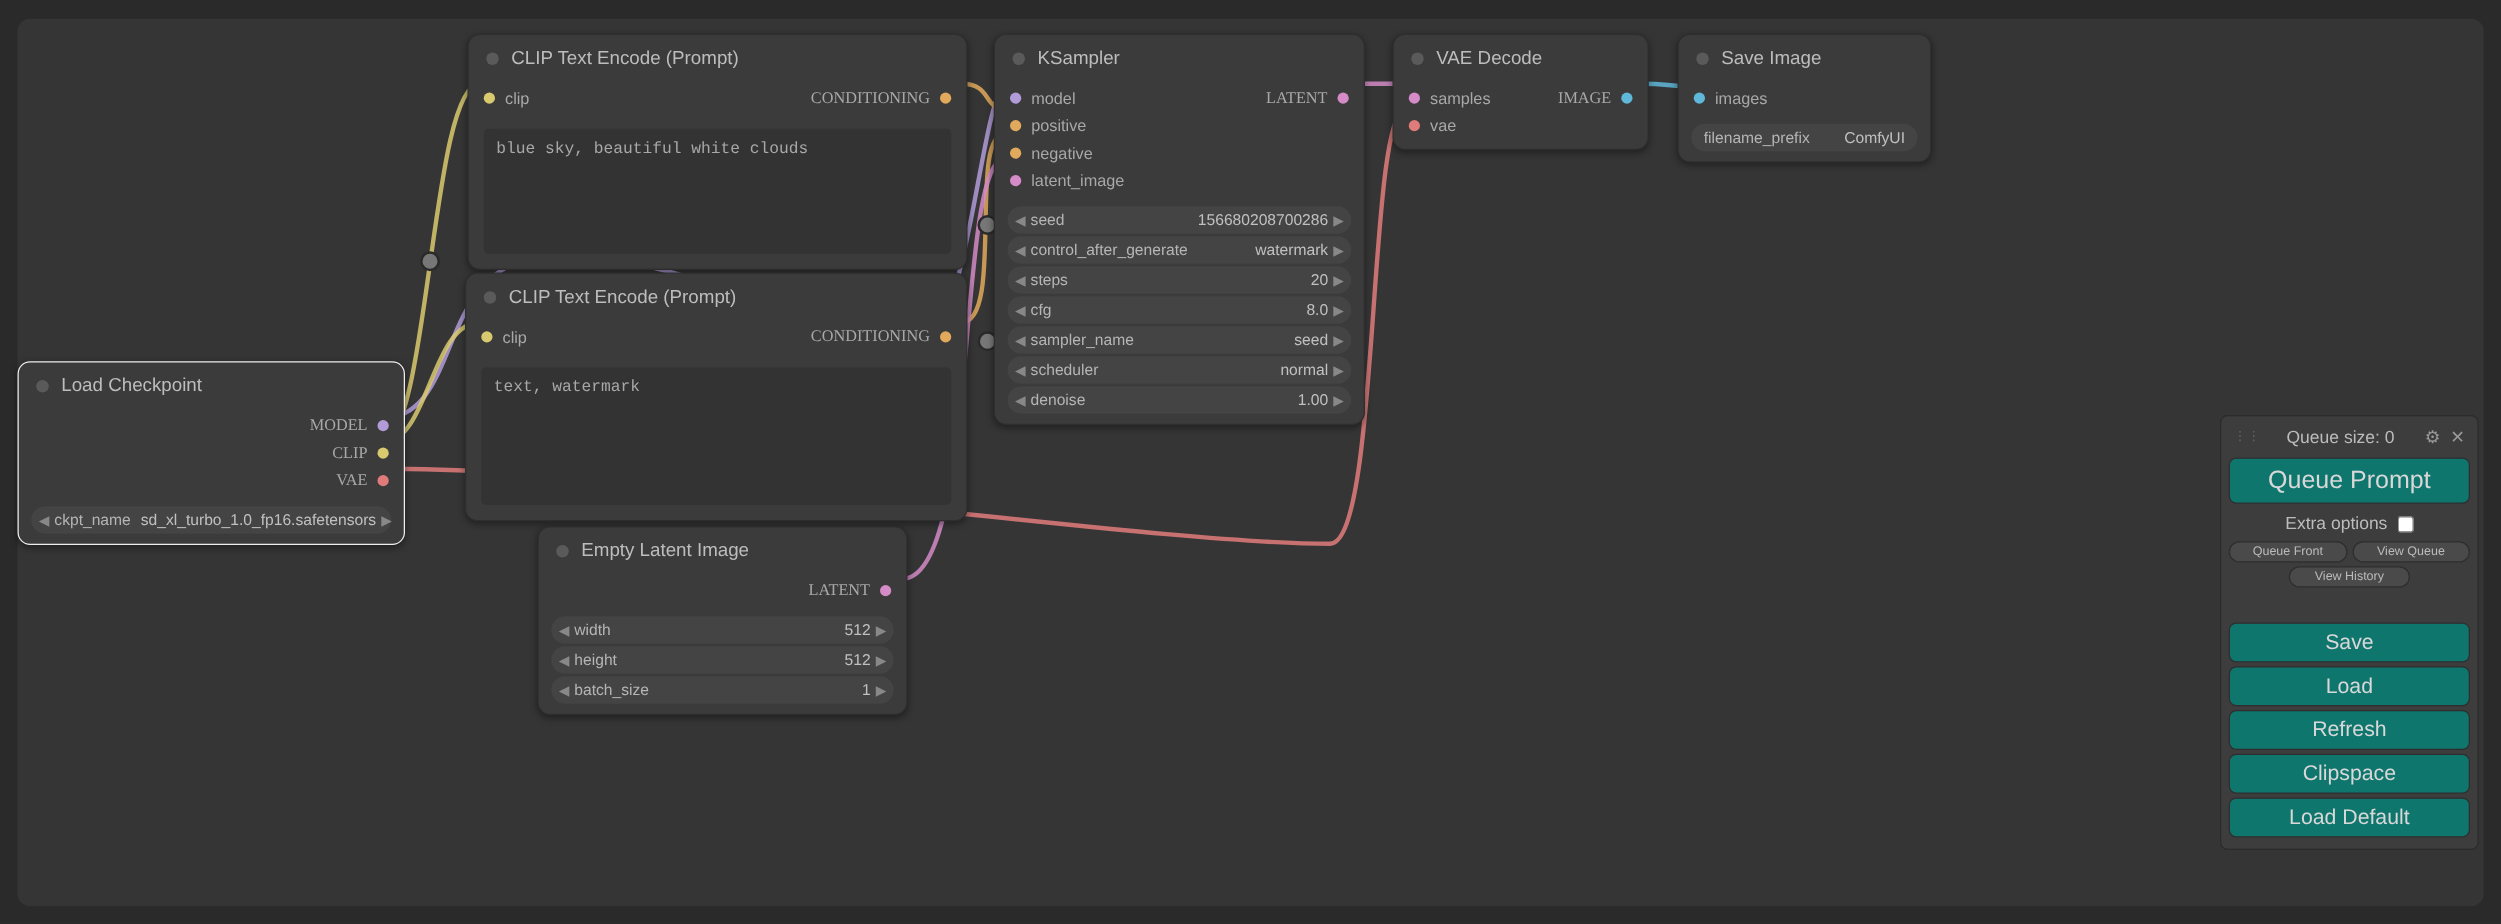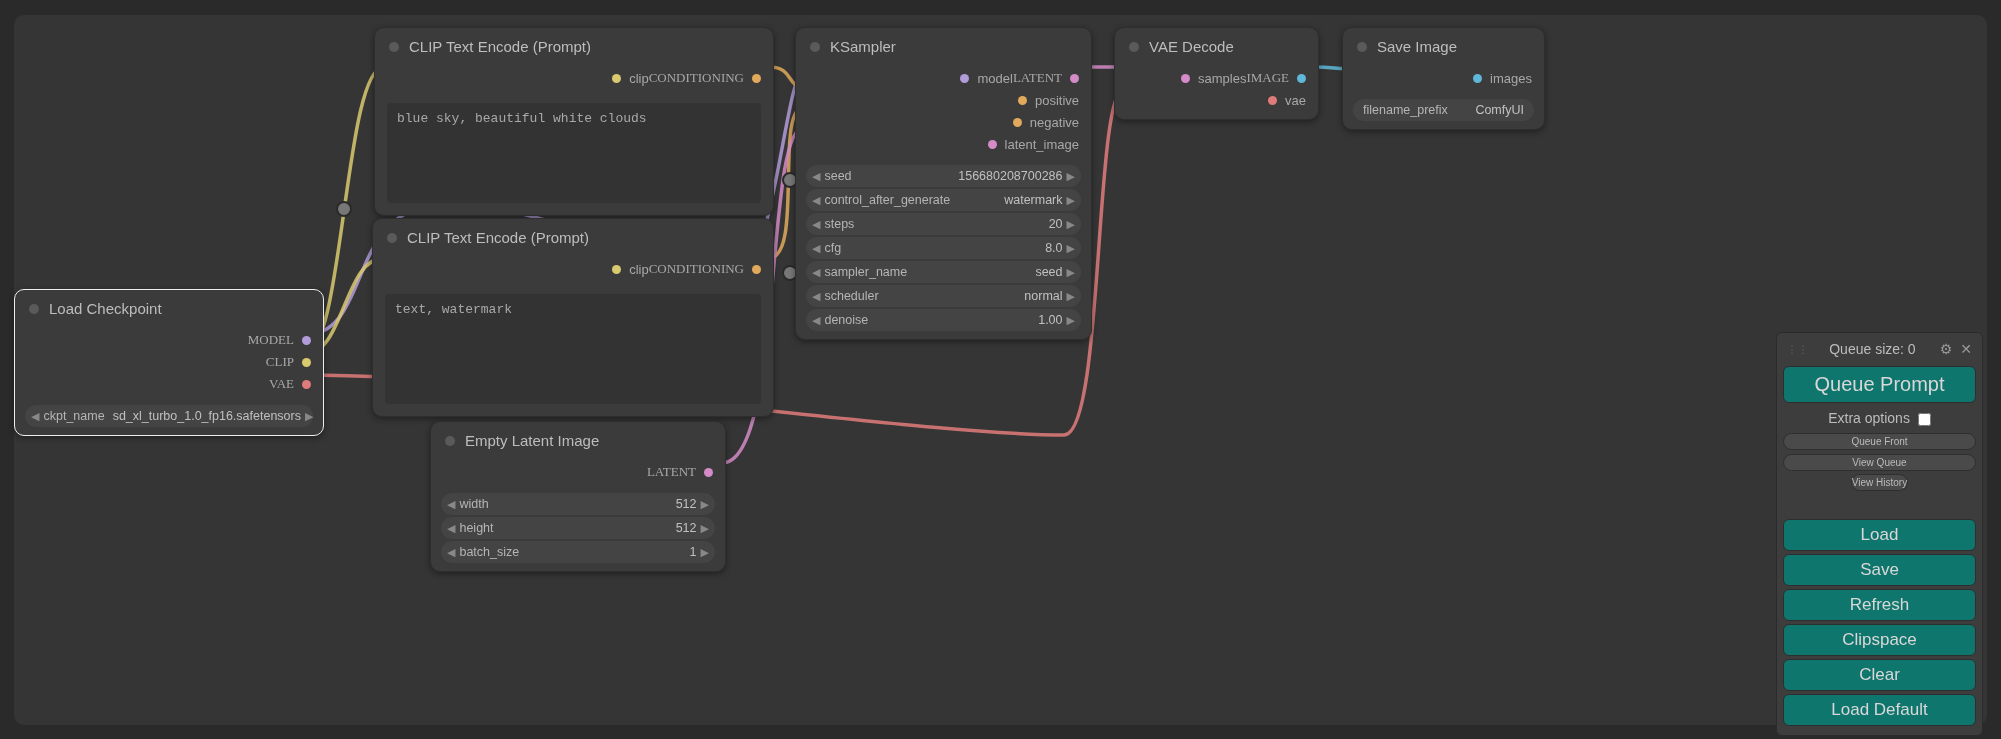--- a/index.html
+++ b/index.html
@@ -39,21 +39,21 @@
   font-size: 15px;
 }
 .node-dot {
   width: 10px; height: 10px;
   border-radius: 50%;
   background: #5a5a5a;
 }
 .ports { padding: 4px 12px 8px 12px; }
 .port-row {
   display: flex;
-  justify-content: flex-end;
+  justify-content: space-between;
   align-items: center;
   height: 22px;
   font-size: 13px;
   color: #a8a8a8;
 }
 .port-left { display: flex; align-items: center; gap: 8px; }
 .port-right { display: flex; align-items: center; gap: 8px; font-family: Liberation Serif, serif; }
 .port-dot {
   width: 9px; height: 9px; border-radius: 50%;
   flex-shrink: 0;
@@ -119,21 +119,21 @@
   border: 1px solid #2e2e2e;
   color: #d8d8d8;
   text-align: center;
   border-radius: 6px;
   padding: 5px 0;
   margin: 3px 0;
   font-size: 17px;
   cursor: pointer;
 }
 .btn.big { font-size: 20px; padding: 6px 0; }
-.smallrow { display: flex; gap: 4px; margin: 3px 0; flex-direction: column;}
+.smallrow { display: flex; gap: 4px; margin: 3px 0;}
 .smallbtn {
   flex: 1;
   background: #4a4a4a;
   border: 1px solid #2e2e2e;
   border-radius: 10px;
   color: #bbb;
   font-size: 10px;
   text-align: center;
   padding: 2px 0;
   cursor: pointer;
@@ -455,19 +455,18 @@
     <input type="checkbox" style="">
   </div>
   <div class="smallrow">
     <div class="smallbtn">Queue Front</div>
     <div class="smallbtn">View Queue</div>
   </div>
   <div class="smallrow">
     <div class="smallbtn" style="flex:0 0 50%; margin:0 auto;">View History</div>
   </div>
   <div style="height:22px"></div>
+  <div class="btn">Save</div>
   <div class="btn">Load</div>
-  <div class="btn">Save</div>
   <div class="btn">Refresh</div>
   <div class="btn">Clipspace</div>
-  <div class="btn">Clear</div>
   <div class="btn">Load Default</div>
 </div>
 
 </body></html>

